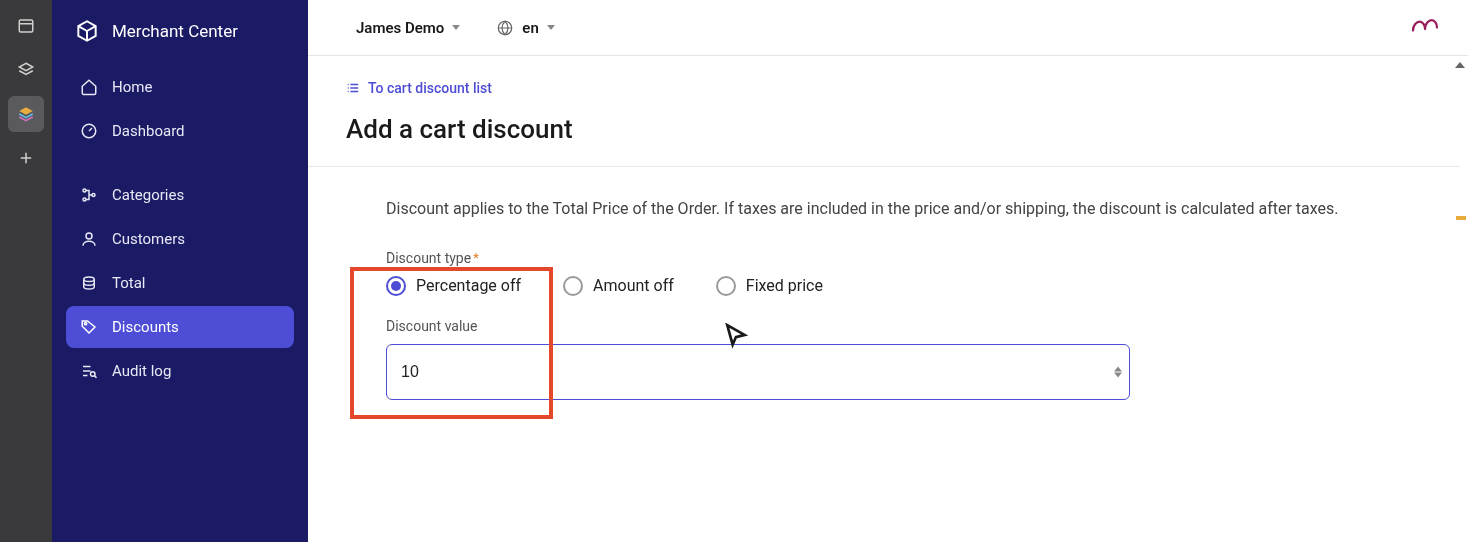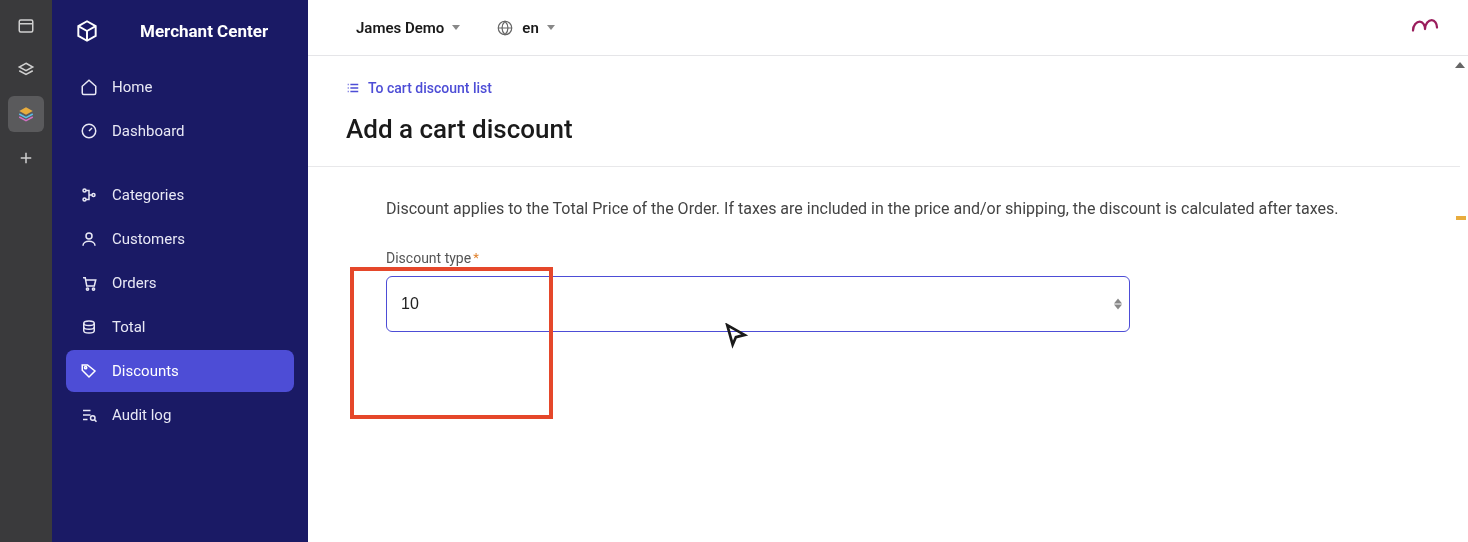--- a/index.html
+++ b/index.html
@@ -30,21 +30,21 @@
   .sidebar {
     width: 256px;
     background: #1a1a65;
     color: #fff;
     display: flex;
     flex-direction: column;
     padding: 18px 14px;
   }
   .brand { display: flex; align-items: center; gap: 12px; margin-bottom: 22px; padding-left: 8px; }
   .brand svg { width: 26px; height: 26px; color: #fff; }
-  .brand-text { font-size: 17px; font-weight: 700; margin-left: 28px; }
+  .brand-text { font-size: 17px; font-weight: 400; }
   .nav { display: flex; flex-direction: column; gap: 2px; }
   .nav-gap { height: 18px; }
   .nav-item {
     display: flex; align-items: center; gap: 14px;
     padding: 12px 14px;
     border-radius: 8px;
     cursor: pointer;
     font-size: 15px;
     color: #e8e8f5;
   }
@@ -191,28 +191,20 @@
     </div>
     <div class="nav-item">
       <svg viewBox="0 0 24 24" fill="none" stroke="currentColor" stroke-width="2">
           <circle cx="12" cy="8" r="4"></circle>
           <path d="M4 21c0-4 4-6 8-6s8 2 8 6"></path>
         </svg>
       <span>Customers</span>
     </div>
     <div class="nav-item">
       <svg viewBox="0 0 24 24" fill="none" stroke="currentColor" stroke-width="2">
-          <path d="M4 5h3l2 11h10l2-8H7"></path>
-          <circle cx="10" cy="20" r="1.5"></circle>
-          <circle cx="18" cy="20" r="1.5"></circle>
-        </svg>
-      <span>Orders</span>
-    </div>
-    <div class="nav-item">
-      <svg viewBox="0 0 24 24" fill="none" stroke="currentColor" stroke-width="2">
           <ellipse cx="12" cy="7" rx="7" ry="3"></ellipse>
           <path d="M5 7v5c0 1.7 3.1 3 7 3s7-1.3 7-3V7"></path>
           <path d="M5 12v5c0 1.7 3.1 3 7 3s7-1.3 7-3v-5"></path>
         </svg>
       <span>Total</span>
     </div>
     <div class="nav-item active">
       <svg viewBox="0 0 24 24" fill="none" stroke="currentColor" stroke-width="2">
           <path d="M20 12l-8 8-9-9V4h7l10 8z"></path>
           <circle cx="7.5" cy="7.5" r="1.5"></circle>
@@ -266,21 +258,36 @@
       <h1 class="page-title">Add a cart discount</h1>
       <div class="hr"></div>
 
       <div class="form-section" style="position:relative;">
         <p class="help-text">Discount applies to the Total Price of the Order. If taxes are included in the price and/or shipping, the discount is calculated after taxes.</p>
 
         <div class="field-label">
           <span>Discount type</span>
             <span class="req">*</span>
         </div>
-
+        <div class="radio-row">
+          <div class="radio-opt">
+            <span class="radio checked"></span>
+            <span class="radio-label">Percentage off</span>
+          </div>
+          <div class="radio-opt">
+            <span class="radio"></span>
+            <span class="radio-label">Amount off</span>
+          </div>
+          <div class="radio-opt">
+            <span class="radio"></span>
+            <span class="radio-label">Fixed price</span>
+          </div>
+        </div>
+
+        <div class="field-label">Discount value</div>
         <div class="input-wrap">
           <input class="num-input" value="10" style="">
           <div class="spin">
             <div class="up"></div>
             <div class="down"></div>
           </div>
         </div>
 
         <div class="highlight-box" style="left:-30px; top:100px; width:203px; height:152px;"></div>
 

